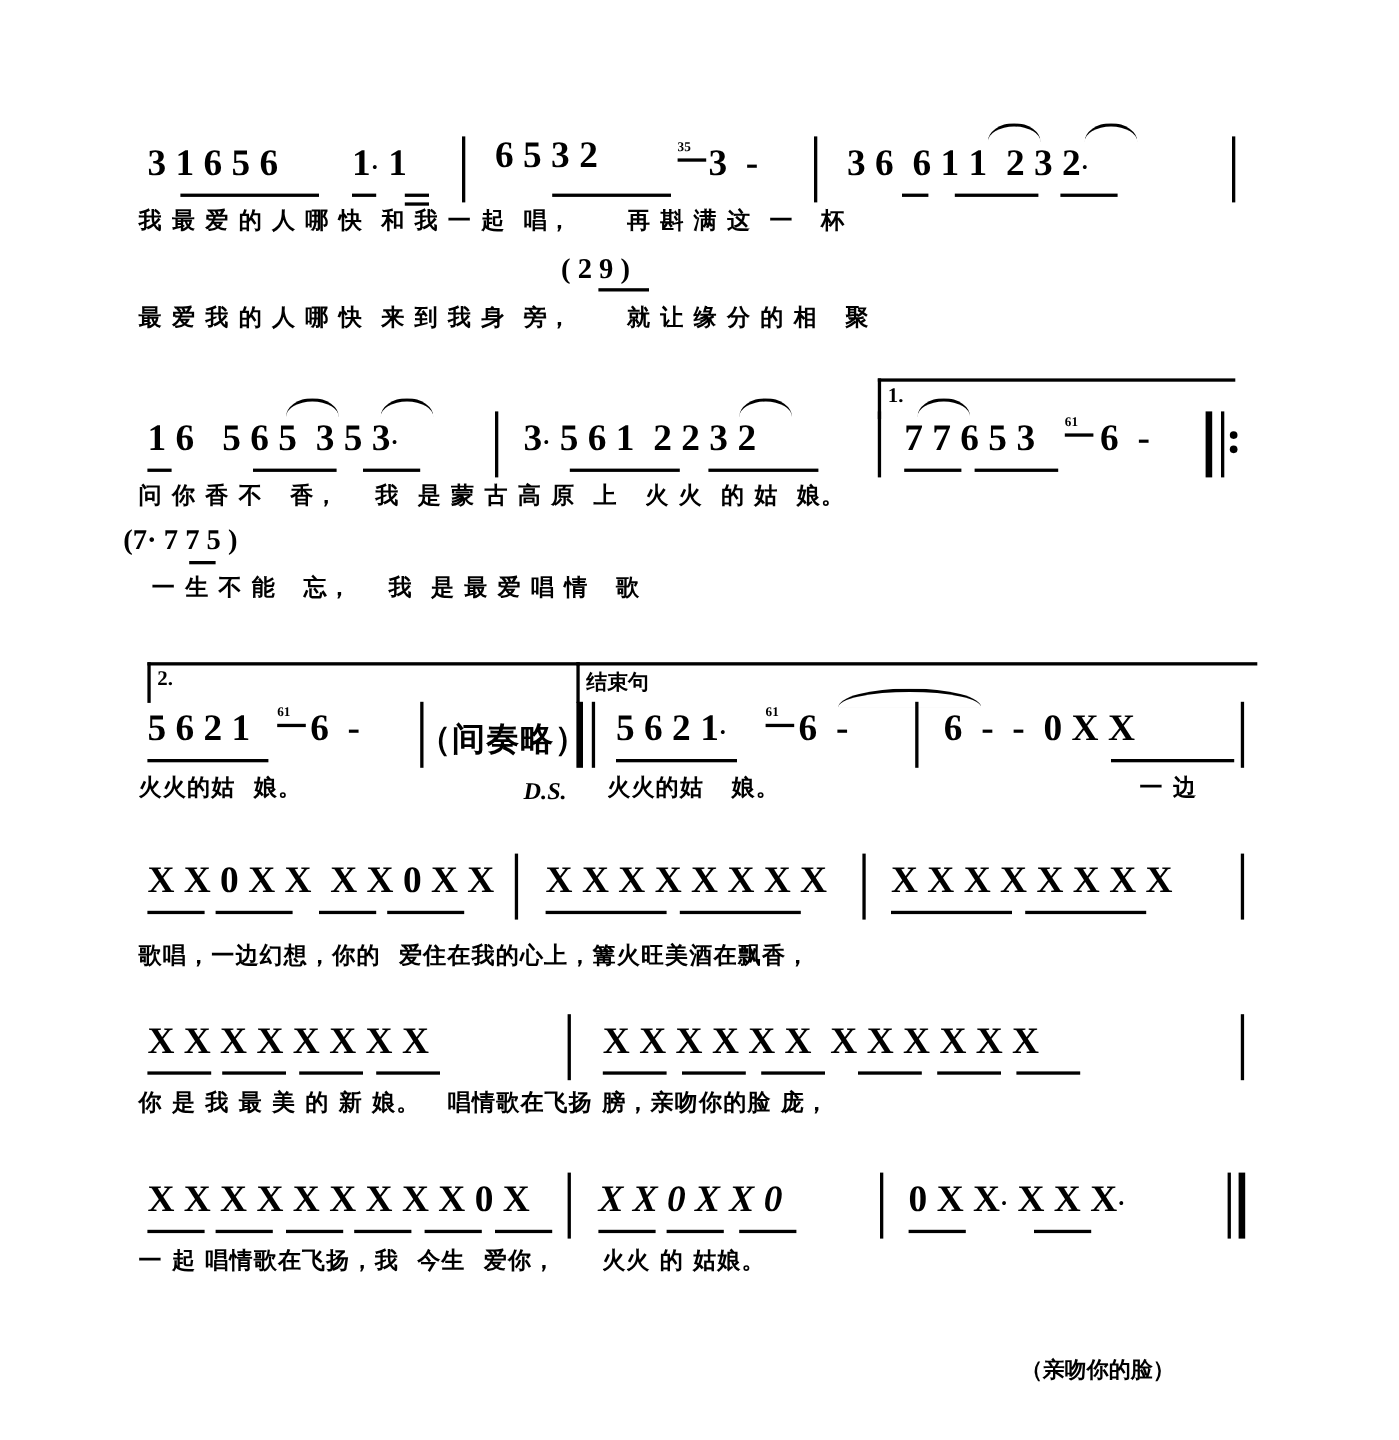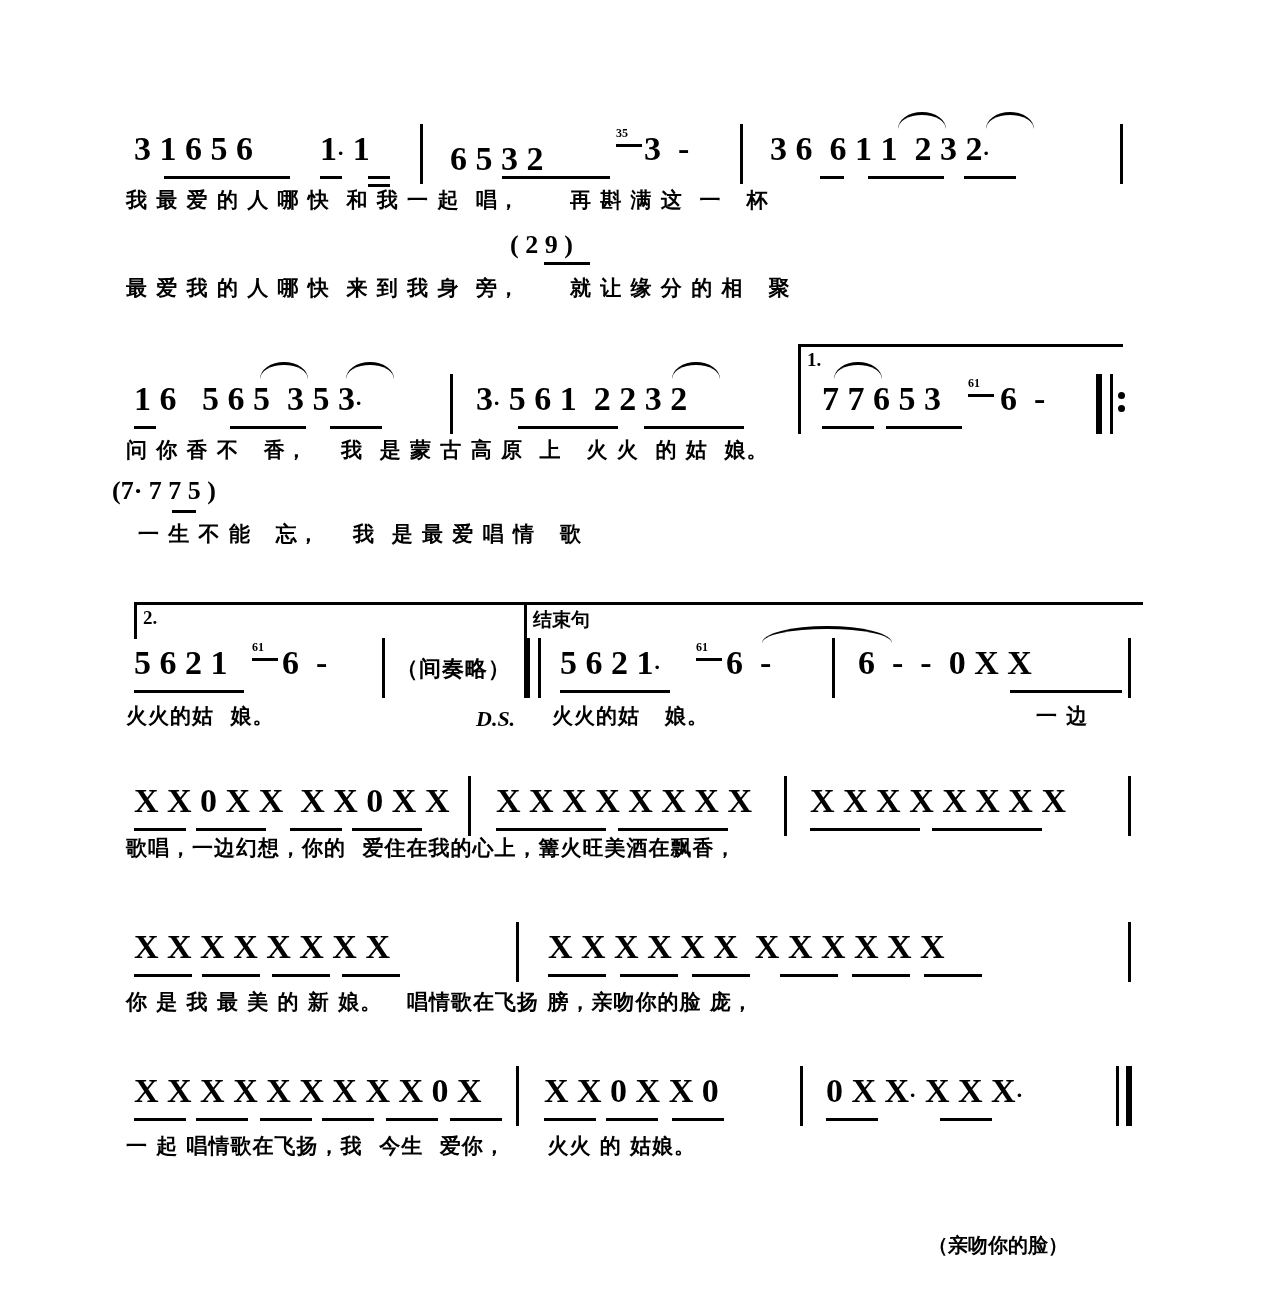--- a/index.html
+++ b/index.html
@@ -135,21 +135,21 @@
     <div class="abs notes" style="left:14px; top:14px;">3 1 6 5 6</div>
     <div class="beam" style="left:44px; top:58px; width:126px;"></div>
 
     <div class="abs notes" style="left:200px; top:14px;">1<span style="font-size:22px">·</span> 1</div>
     <div class="beam" style="left:200px; top:58px; width:22px;"></div>
     <div class="beam" style="left:248px; top:58px; width:22px;"></div>
     <div class="beam" style="left:248px; top:66px; width:22px;"></div>
 
     <div class="bar" style="left:300px; top:6px; height:60px;"></div>
 
-    <div class="abs notes" style="left:330px; top:24px;">6 5 3 2</div>
+    <div class="abs notes" style="left:330px; top:7px;">6 5 3 2</div>
     <div class="beam" style="left:382px; top:58px; width:108px;"></div>
     <div class="small-note" style="left:496px; top:8px;">35</div>
     <div class="beam" style="left:496px; top:26px; width:26px;"></div>
     <div class="abs notes" style="left:524px; top:14px;">3&nbsp; -</div>
 
     <div class="bar" style="left:620px; top:6px; height:60px;"></div>
 
     <div class="abs notes" style="left:650px; top:14px;">3 6&nbsp; 6 1 1&nbsp; 2 3 2<span style="font-size:22px">·</span></div>
     <div class="beam" style="left:700px; top:58px; width:24px;"></div>
     <div class="beam" style="left:748px; top:58px; width:76px;"></div>
@@ -222,21 +222,21 @@
       <span class="lbl" style="font-family:'DejaVu Sans',sans-serif; font-size:19px;">结束句</span>
     </div>
 
     <div class="abs notes" style="left:14px; top:20px;">5 6 2 1</div>
     <div class="beam" style="left:14px; top:64px; width:110px;"></div>
     <div class="small-note" style="left:132px; top:14px;">61</div>
     <div class="beam" style="left:132px; top:32px; width:26px;"></div>
     <div class="abs notes" style="left:162px; top:20px;">6&nbsp; -</div>
 
     <div class="bar" style="left:262px; top:12px; height:60px;"></div>
-    <div class="abs lyrics" style="left:276px; top:32px; font-size:22px;">（间奏略）</div>
+    <div class="abs lyrics" style="left:260px; top:32px; font-size:30px;">（间奏略）</div>
 
     <div class="bar thick" style="left:404px; top:12px; height:60px;"></div>
     <div class="bar" style="left:418px; top:12px; height:60px;"></div>
 
     <div class="abs notes" style="left:440px; top:20px;">5 6 2 1<span style="font-size:22px">·</span></div>
     <div class="beam" style="left:440px; top:64px; width:110px;"></div>
     <div class="small-note" style="left:576px; top:14px;">61</div>
     <div class="beam" style="left:576px; top:32px; width:26px;"></div>
     <div class="abs notes" style="left:606px; top:20px;">6&nbsp; -</div>
 
@@ -268,21 +268,21 @@
     <div class="beam" style="left:498px; top:58px; width:110px;"></div>
 
     <div class="bar" style="left:664px; top:6px; height:60px;"></div>
 
     <div class="abs notes" style="left:690px; top:14px;">X X X X X X X X</div>
     <div class="beam" style="left:690px; top:58px; width:110px;"></div>
     <div class="beam" style="left:812px; top:58px; width:110px;"></div>
 
     <div class="bar" style="left:1008px; top:6px; height:60px;"></div>
 
-    <div class="abs lyrics" style="left:6px; top:68px;">歌唱，一边幻想，你的  爱住在我的心上，篝火旺美酒在飘香，</div>
+    <div class="abs lyrics" style="left:6px; top:88px;">歌唱，一边幻想，你的  爱住在我的心上，篝火旺美酒在飘香，</div>
   </div>
 
   <div class="system" style="top:916px;">
     <div class="abs notes" style="left:14px; top:14px;">X X X X X X X X</div>
     <div class="beam" style="left:14px; top:58px; width:58px;"></div>
     <div class="beam" style="left:82px; top:58px; width:58px;"></div>
     <div class="beam" style="left:152px; top:58px; width:58px;"></div>
     <div class="beam" style="left:222px; top:58px; width:58px;"></div>
 
     <div class="bar" style="left:396px; top:6px; height:60px;"></div>
@@ -304,21 +304,21 @@
     <div class="abs notes" style="left:14px; top:14px;">X X X X X X X X X 0 X</div>
     <div class="beam" style="left:14px; top:58px; width:52px;"></div>
     <div class="beam" style="left:76px; top:58px; width:52px;"></div>
     <div class="beam" style="left:140px; top:58px; width:52px;"></div>
     <div class="beam" style="left:202px; top:58px; width:52px;"></div>
     <div class="beam" style="left:266px; top:58px; width:52px;"></div>
     <div class="beam" style="left:330px; top:58px; width:52px;"></div>
 
     <div class="bar" style="left:396px; top:6px; height:60px;"></div>
 
-    <div class="abs notes" style="left:424px; top:14px;">X X 0 X X 0</div>
+    <div class="abs notes" style="left:424px; top:14px;font-style:italic;">X X 0 X X 0</div>
     <div class="beam" style="left:424px; top:58px; width:52px;"></div>
     <div class="beam" style="left:486px; top:58px; width:52px;"></div>
     <div class="beam" style="left:552px; top:58px; width:52px;"></div>
 
     <div class="bar" style="left:680px; top:6px; height:60px;"></div>
 
     <div class="abs notes" style="left:706px; top:14px;">0 X X<span style="font-size:22px">·</span> X X X<span style="font-size:22px">·</span></div>
     <div class="beam" style="left:706px; top:58px; width:52px;"></div>
     <div class="beam" style="left:820px; top:58px; width:52px;"></div>
 

